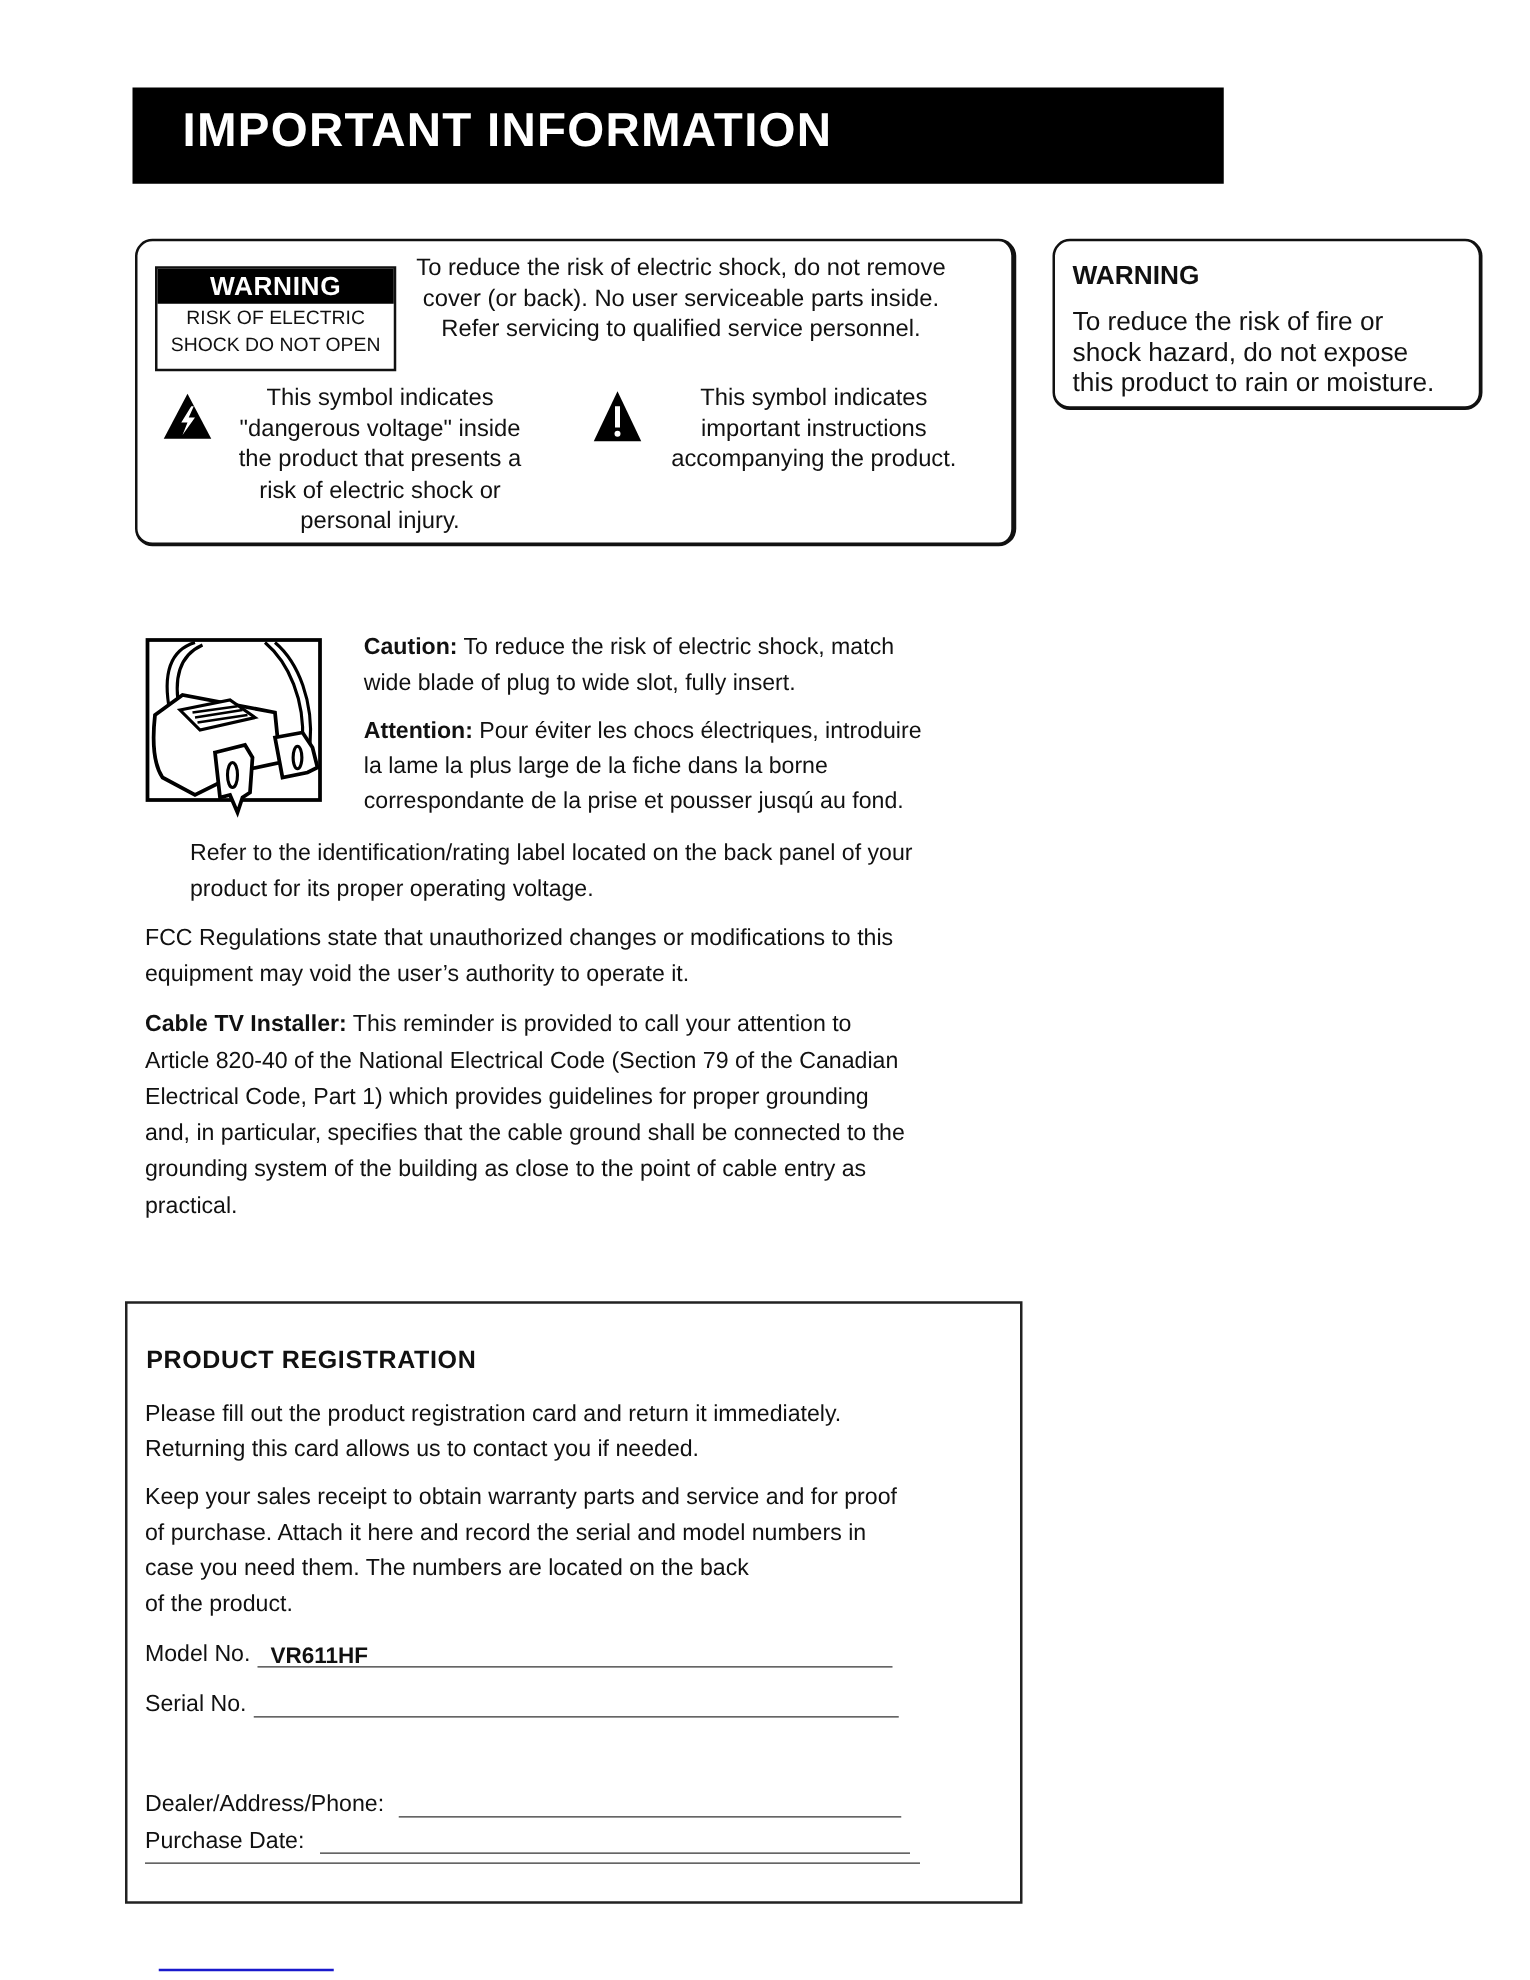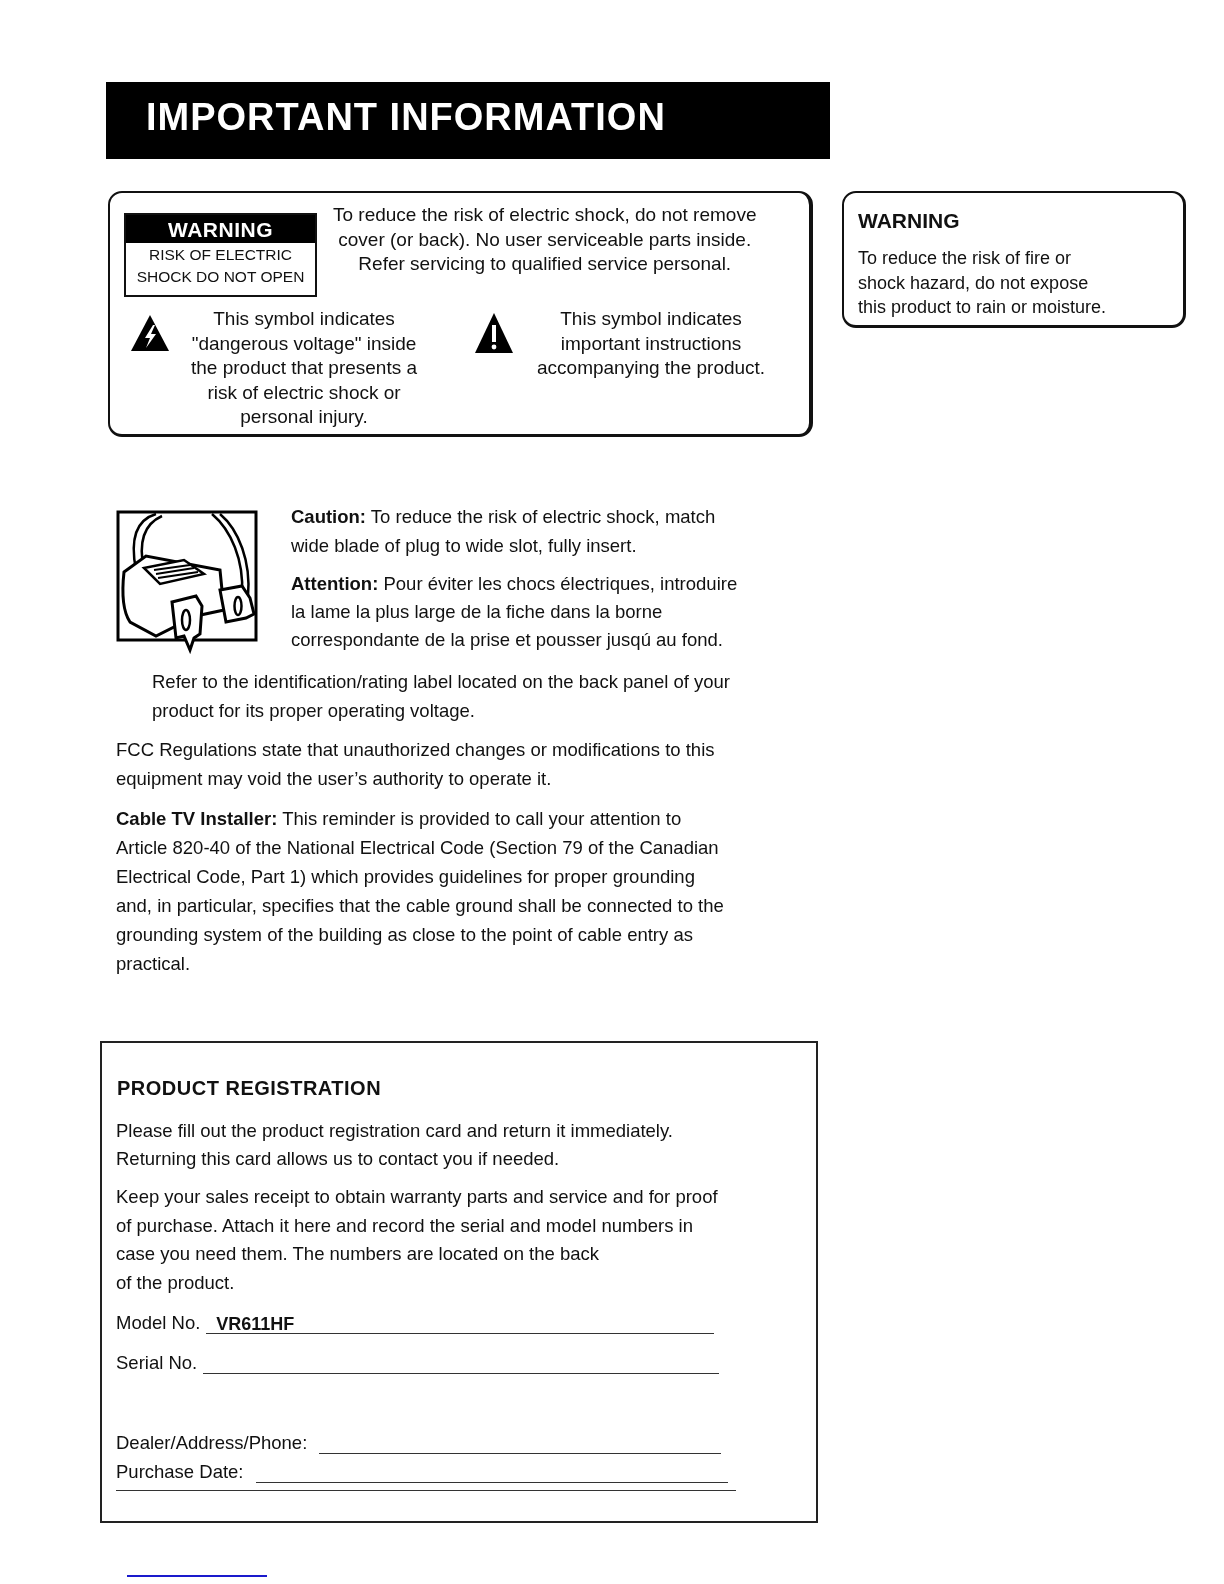--- a/index.html
+++ b/index.html
@@ -1,33 +1,33 @@
 <!DOCTYPE html>
 <html><head>
 <meta charset="utf-8">
 <style>
   html, body { margin:0; padding:0; background:#fff; }
   body { width:1224px; height:1584px; position:relative; overflow:hidden;
          font-family:"DejaVu Sans Condensed","Liberation Sans", sans-serif; color:#111; }
   .abs { position:absolute; }
-  .title-bar { left:106px; top:82px; width:724px; height:77px; background:#000; }
+  .title-bar { left:106px; top:70px; width:873px; height:77px; background:#000; }
   .title-bar span { position:absolute; left:40px; top:14px; color:#fff; font-size:38px;
                     font-weight:bold; letter-spacing:1px; font-family:"Liberation Sans", sans-serif; }
   .warn-box { left:108px; top:191px; width:705px; height:246px; border:2px solid #111;
               border-radius:14px; border-right-width:4px; border-bottom-width:3px; box-sizing:border-box; }
   .warn-label { left:124px; top:213px; width:193px; height:84px; border:2px solid #111; box-sizing:border-box; }
   .warn-label .head { background:#000; color:#fff; font-weight:bold; font-size:21px; text-align:center;
                       height:28px; line-height:30px; letter-spacing:0.5px; font-family:"Liberation Sans", sans-serif; }
   .warn-label .sub { font-size:15.5px; text-align:center; line-height:23px; font-family:"Liberation Sans Narrow","Liberation Sans", sans-serif; }
   .txt { font-size:19px; line-height:24.5px; font-family:"Liberation Sans", sans-serif;text-align:center; }
   .p2 { font-size:18.5px; line-height:29px; font-family:"Liberation Sans", sans-serif; }
   .side-warn { left:842px; top:191px; width:344px; height:137px; border:2px solid #111; border-radius:14px;
                border-right-width:3px; border-bottom-width:3px; box-sizing:border-box; }
   .side-warn .h { position:absolute; left:14px; top:16px; font-weight:bold; font-size:21px; font-family:"Liberation Sans", sans-serif; }
-  .side-warn .b { position:absolute; left:14px; top:53px; width:320px; font-size:18px; line-height:24.5px; font-family:"Liberation Sans", sans-serif; }
+  .side-warn .b { position:absolute; left:14px; top:53px; width:320px; font-size:21px; line-height:24.5px; font-family:"Liberation Sans", sans-serif; }
   .reg-box { left:100px; top:1041px; width:718px; height:482px; border:2px solid #222; box-sizing:border-box; }
   .reg-title { left:117px; top:1077px; font-size:20px; font-weight:bold; letter-spacing:0.5px; font-family:"Liberation Sans", sans-serif; }
   .field { left:116px; font-size:18.5px; font-family:"Liberation Sans", sans-serif; display:flex; align-items:flex-end; }
   .line { border-bottom:1.5px solid #333; height:20px; }
   .model-val { font-weight:bold; font-size:18px; padding-left:10px; }
   b { font-weight:bold; }
   .footer-line { left:127px; top:1575px; width:140px; height:2px; background:#1a1acc; }
 </style>
 </head>
 <body>
@@ -38,21 +38,21 @@
 
 <div class="abs warn-box"></div>
 <div class="abs warn-label">
   <div class="head">WARNING</div>
   <div class="sub">RISK OF ELECTRIC</div>
   <div class="sub" style="margin-top:-1px">SHOCK DO NOT OPEN</div>
 </div>
 <div class="abs txt" style="left:333px; top:203px;">
   <div>To reduce the risk of electric shock, do not remove</div>
   <div>cover (or back). No user serviceable parts inside.</div>
-  <div>Refer servicing to qualified service personal.</div>
+  <div>Refer servicing to qualified service personnel.</div>
 </div>
 
 <svg class="abs" style="left:130px; top:314px;" width="40" height="38" viewBox="0 0 40 38">
   <polygon points="20,1 39,37 1,37" fill="#000"></polygon>
   <polygon points="23,11 15,24 20,24 16,34 26,20 21,20 25,11" fill="#fff"></polygon>
 </svg>
 <div class="abs txt" style="left:191px; top:307px;">
   <div>This symbol indicates</div>
   <div>"dangerous voltage" inside</div>
   <div>the product that presents a</div>

